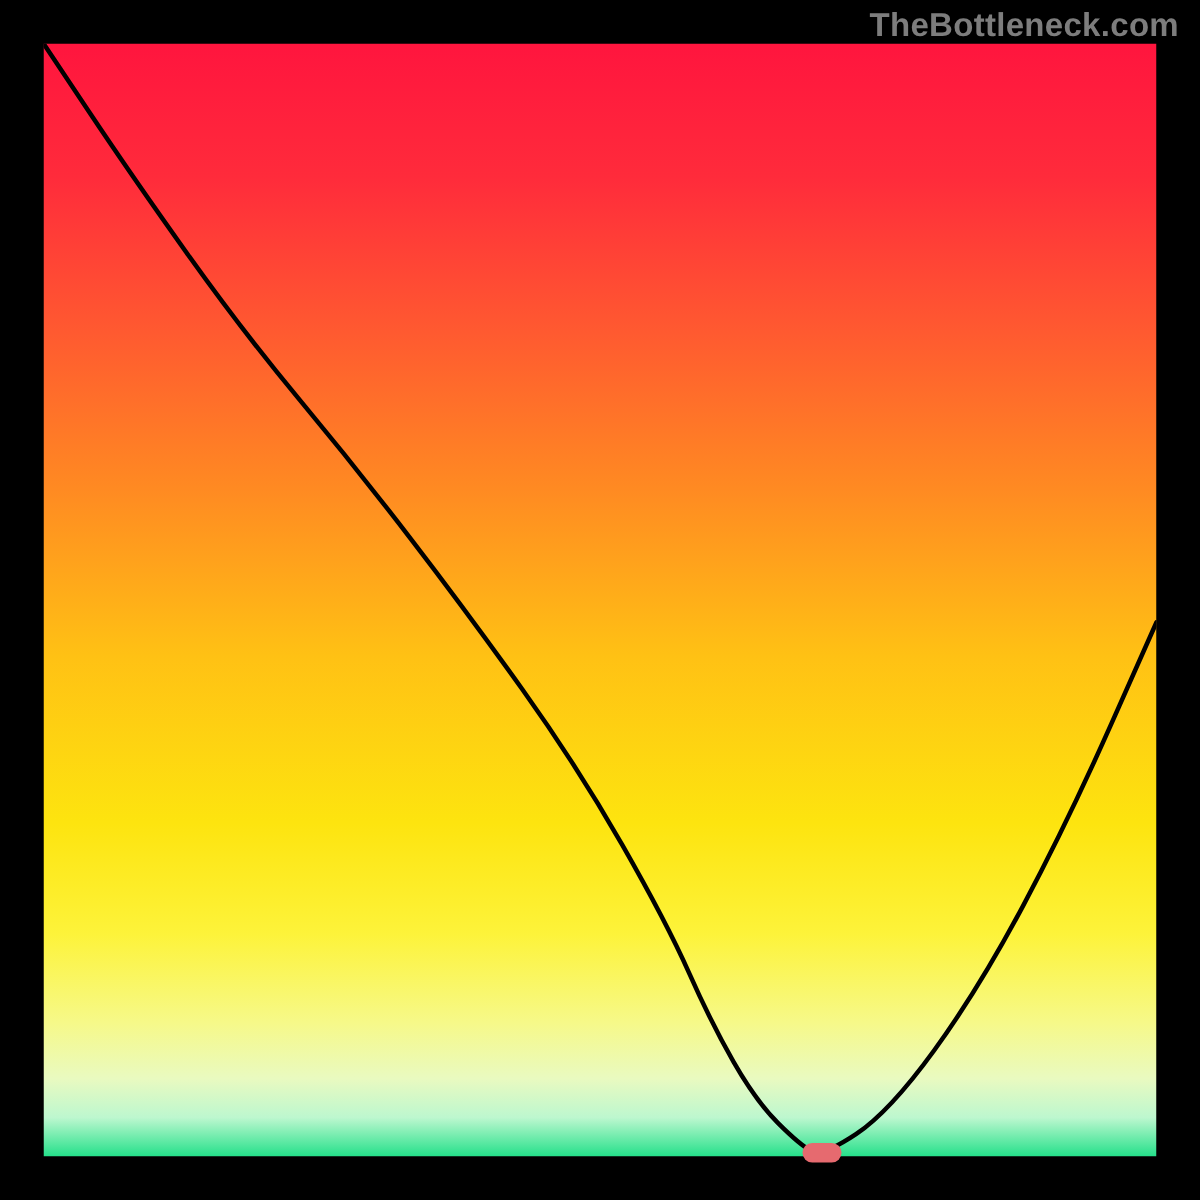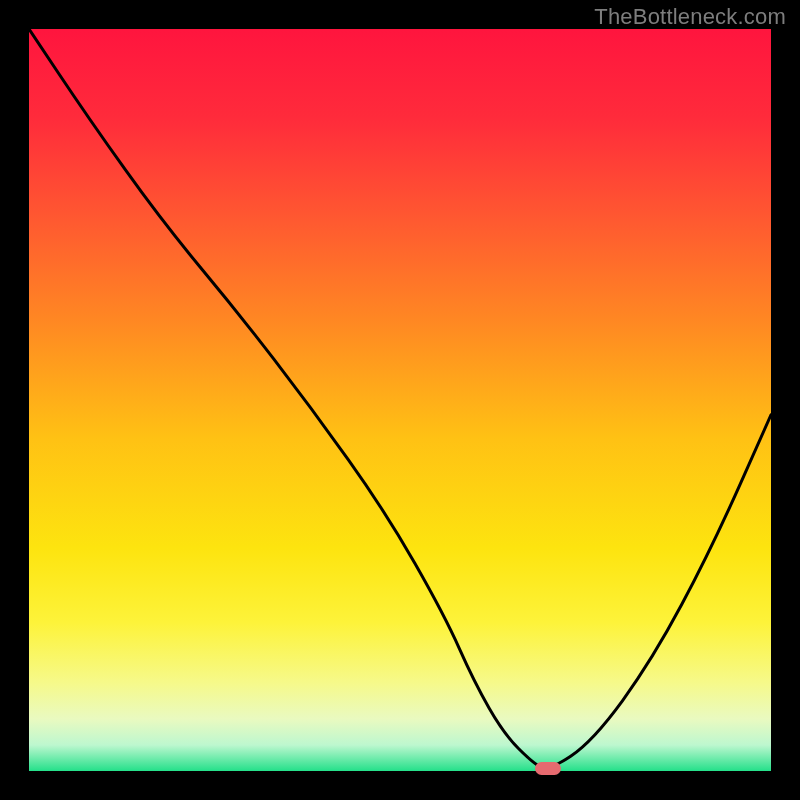--- a/index.html
+++ b/index.html
@@ -17,21 +17,21 @@
     width: 800px;
     height: 800px;
     background: #000;
   }
   .watermark {
     position: absolute;
     top: 4px;
     right: 14px;
     font-family: Arial, Helvetica, sans-serif;
     font-size: 22px;
-    font-weight: 400;
+    font-weight: 700;
     color: #7d7d7d;
     letter-spacing: 0.2px;
   }
   .plot-area {
     position: absolute;
     left: 29px;
     top: 29px;
     width: 742px;
     height: 742px;
   }

